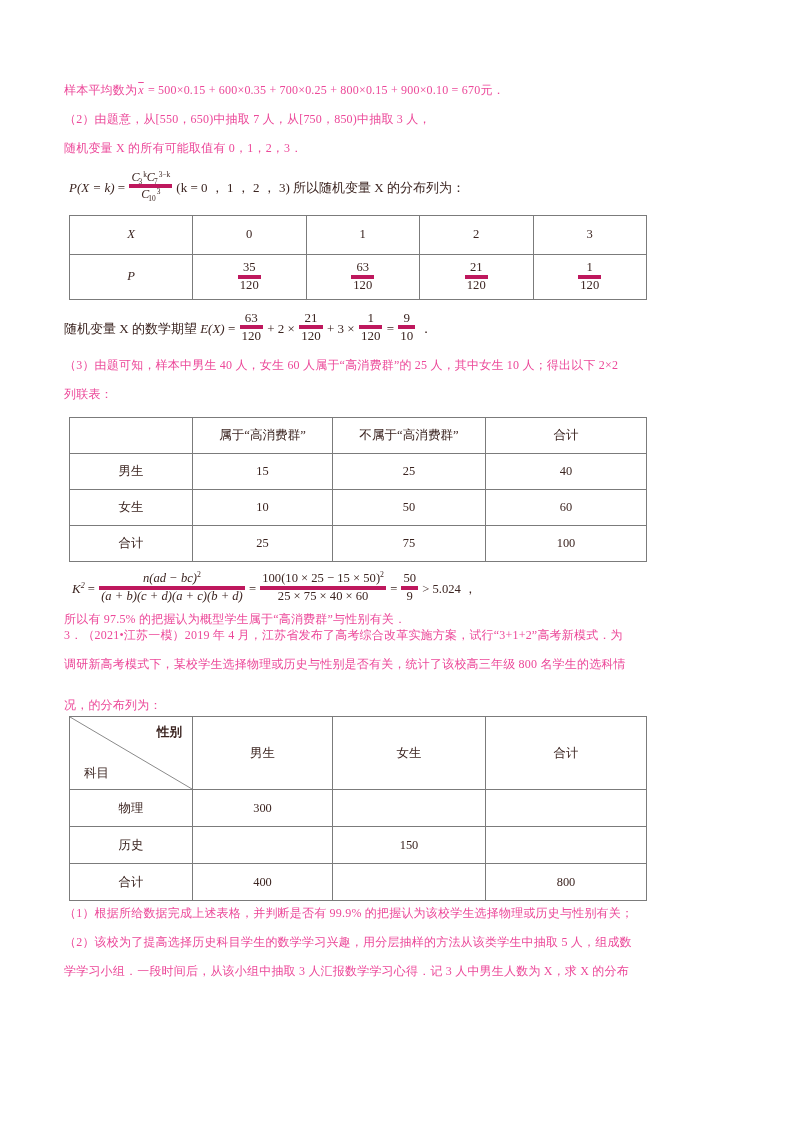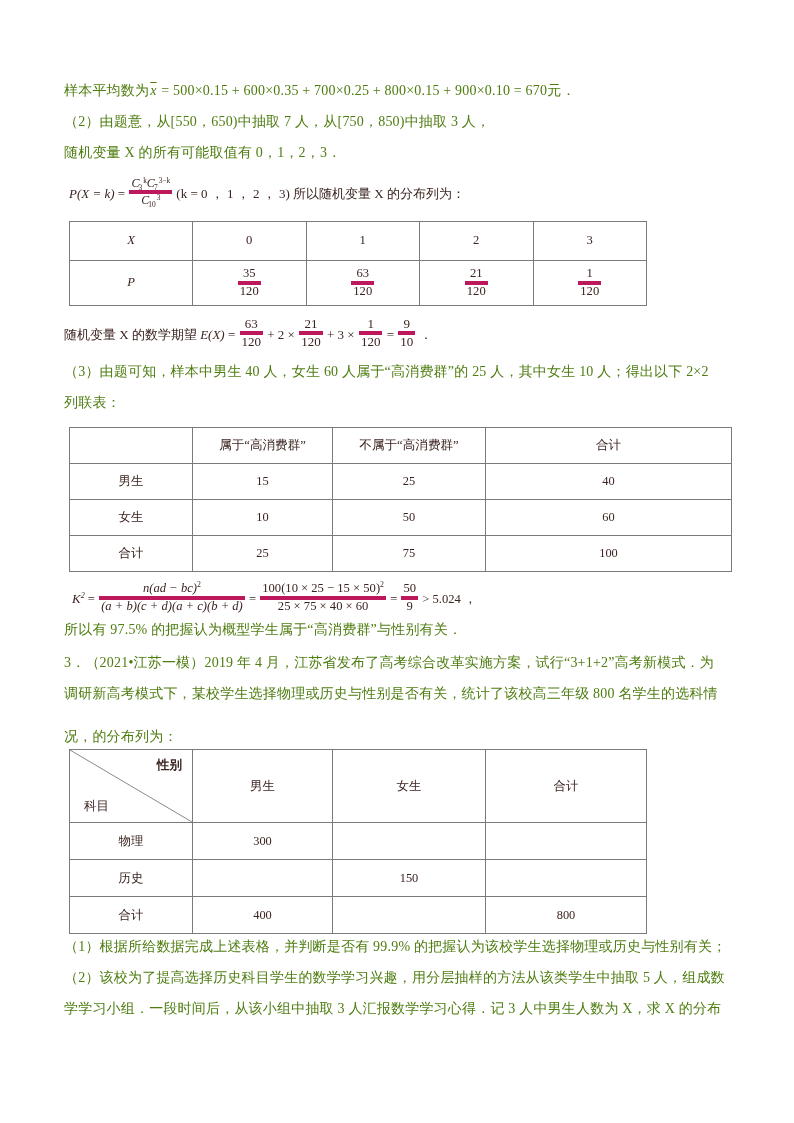--- a/index.html
+++ b/index.html
@@ -15,23 +15,23 @@
     -webkit-font-smoothing: none;
   }
   .page {
     position: relative;
     width: 794px;
     height: 1123px;
     box-sizing: border-box;
     padding: 84px 56px 0 64px;
   }
   .para {
-    font-size: 14px;
+    font-size: 12px;
     line-height: 1.0;
-    color: #4d7c0f;
+    color: #ec4899;
     margin: 0 0 17px 0;
     letter-spacing: 0.2px;
     white-space: nowrap;
   }
   .mathline {
     font-family: "Liberation Serif", "DejaVu Serif", serif;
     font-style: normal;
   }
   i.v, span.v {
     font-family: "Liberation Serif", "DejaVu Serif", serif;
@@ -79,21 +79,21 @@
   table.doc td {
     border: 1px solid #7b7b7b;
     text-align: center;
     vertical-align: middle;
     padding: 0;
   }
   .tbl-dist { width: 578px; margin: 0 0 0 5px; }
   .tbl-dist td { height: 38px; }
   .tbl-dist td.r2 { height: 44px; }
 
-  .tbl-cont { width: 663px; margin: 6px 0 0 5px; }
+  .tbl-cont { width: 578px; margin: 6px 0 0 5px; }
   .tbl-cont td { height: 35px; font-size: 12.4px; }
   .tbl-cont td.hd { font-size: 12.6px; }
 
   .tbl-sel { width: 578px; margin: 4px 0 0 5px; }
   .tbl-sel td { height: 36px; font-size: 12.4px; }
 
   
   td.diag {
     position: relative;
     height: 72px !important;
@@ -240,21 +240,21 @@
       <span class="bot">25 × 75 × 40 × 60</span>
     </span>
     <span>=</span>
     <span class="frac big">
       <span class="top">50</span>
       <span class="bot">9</span>
     </span>
     <span>&gt; 5.024 ，</span>
   </p>
 
-  <p class="para" style="margin-bottom:19px">所以有 97.5% 的把握认为概型学生属于“高消费群”与性别有关．</p>
+  <p class="para" style="margin-bottom:4px">所以有 97.5% 的把握认为概型学生属于“高消费群”与性别有关．</p>
 
   <p class="para" style="margin-bottom:17px">3．（2021•江苏一模）2019 年 4 月，江苏省发布了高考综合改革实施方案，试行“3+1+2”高考新模式．为</p>
   <p class="para" style="margin-bottom:29px">调研新高考模式下，某校学生选择物理或历史与性别是否有关，统计了该校高三年级 800 名学生的选科情</p>
   <p class="para" style="margin-bottom:5px">况，的分布列为：</p>
 
   <table class="doc tbl-sel">
     <tbody>
       <tr>
         <td class="diag" style="width:122px">
           <svg class="dline" viewBox="0 0 122 72" preserveAspectRatio="none">

